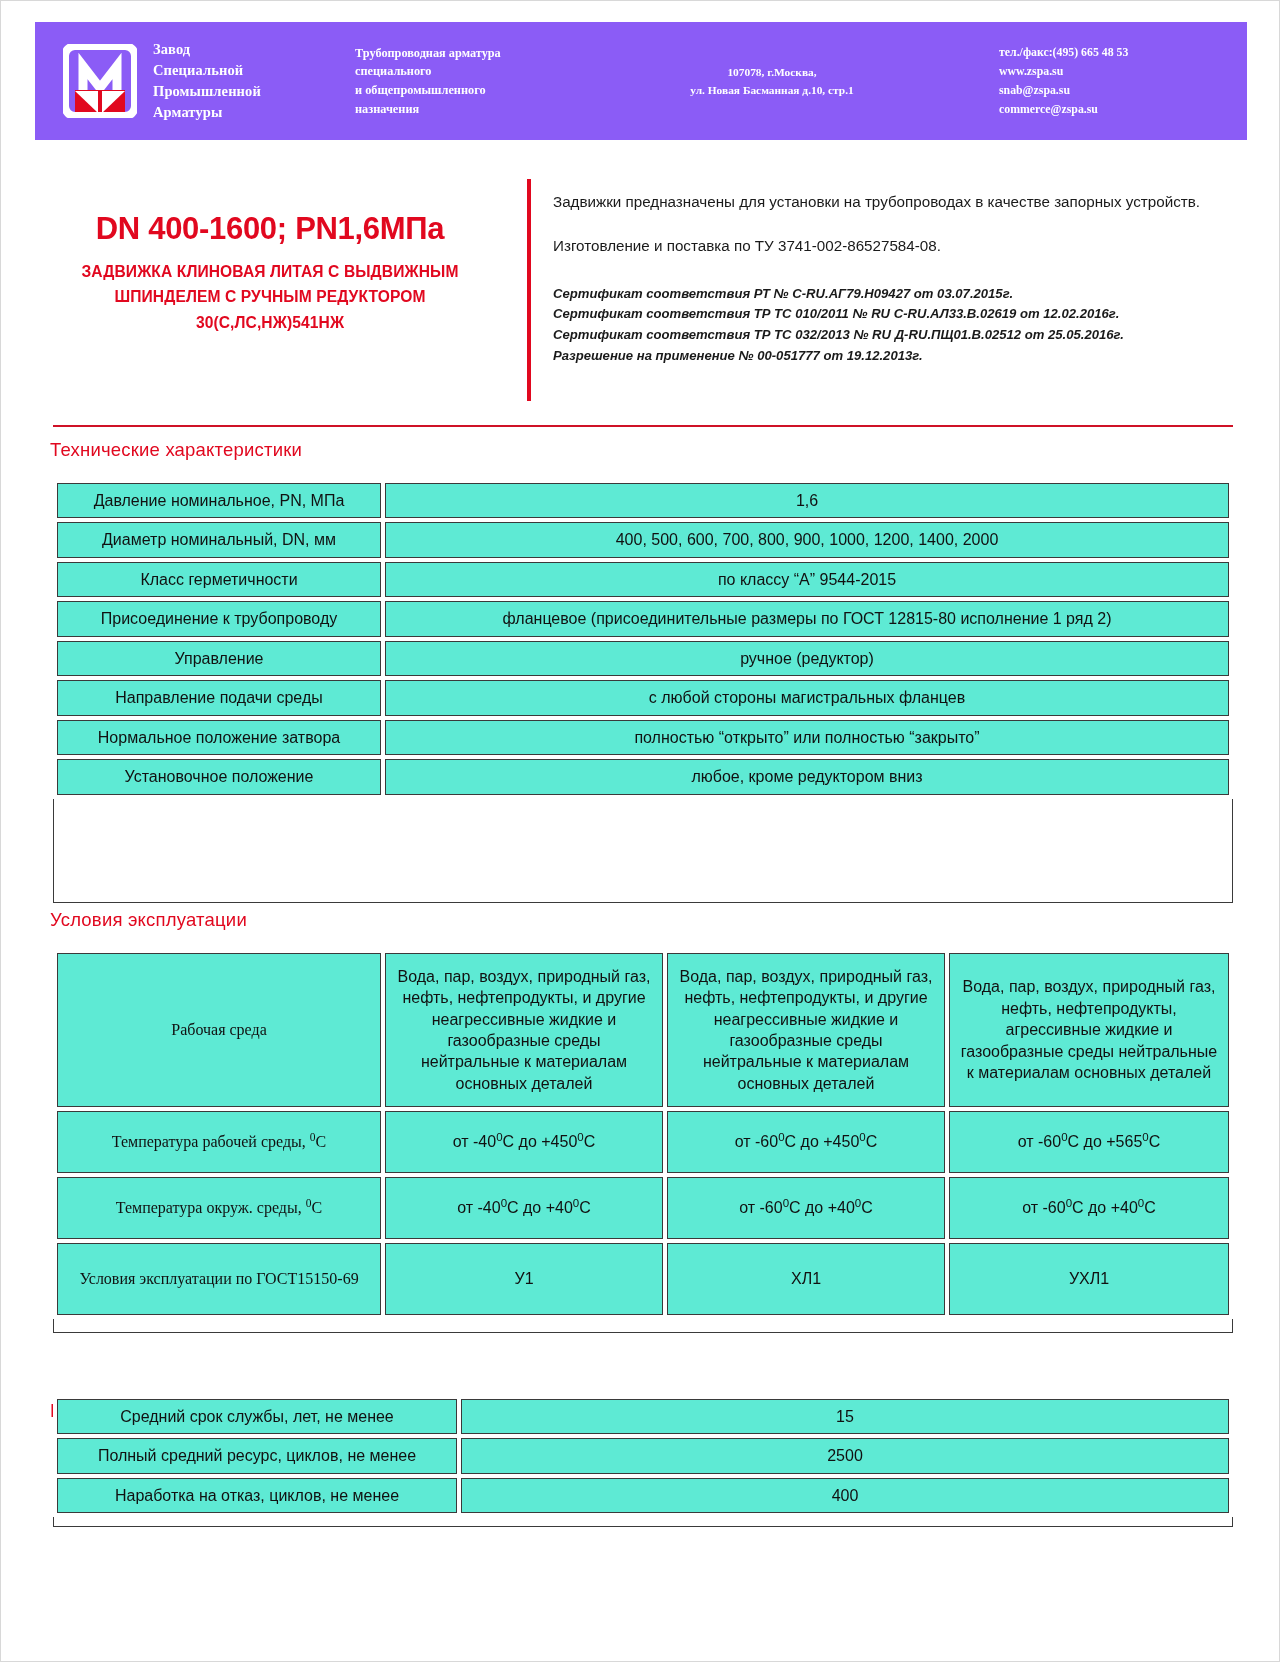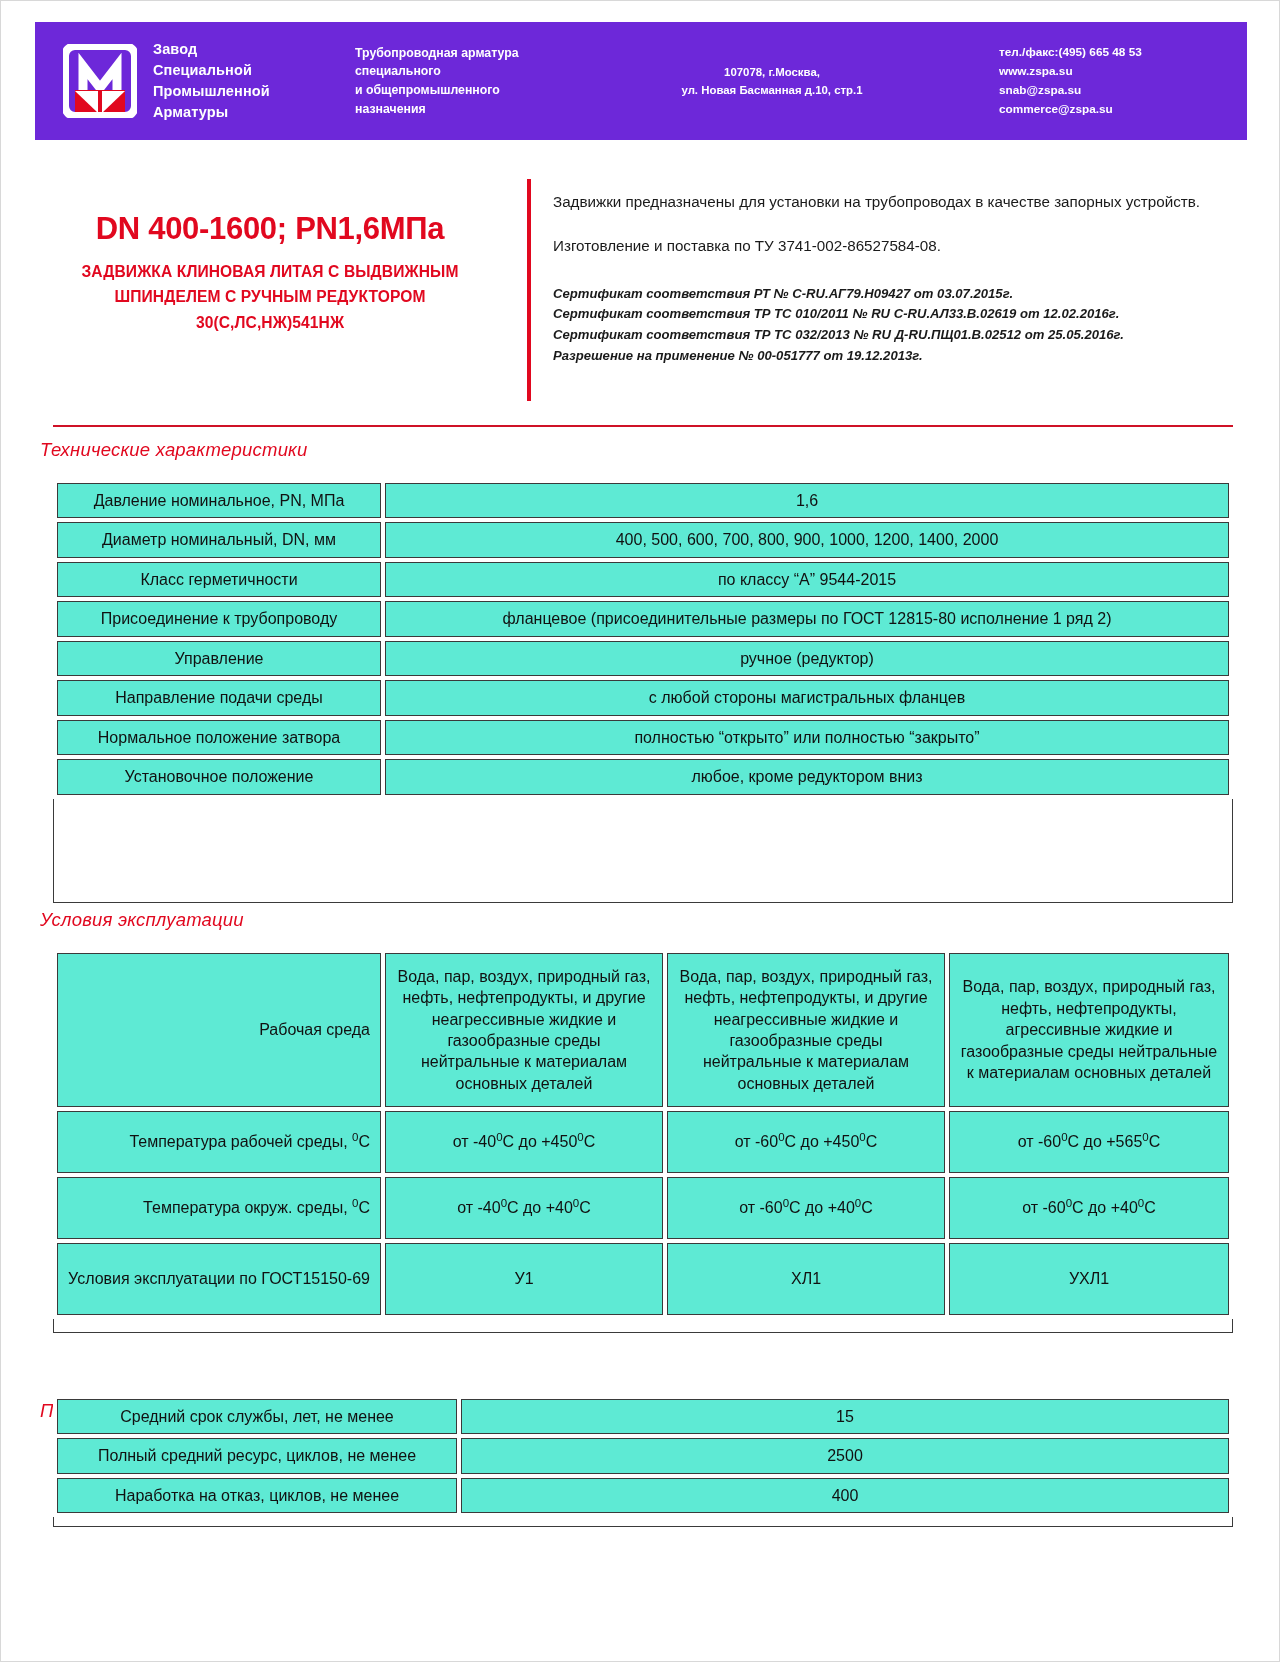--- a/index.html
+++ b/index.html
@@ -26,23 +26,24 @@
     background: #fff;
   }
 
   
   .header {
     position: absolute;
     left: 34px;
     top: 21px;
     width: 1212px;
     height: 118px;
-    background: #6d28d9;
+    background: #8b5cf6;
     display: flex;
     align-items: stretch;
+    font-family: Liberation Serif, serif;
   }
   .logo-block {
     display: flex;
     align-items: center;
     padding-left: 28px;
     width: 310px;
     box-sizing: border-box;
   }
   .logo-mark {
     width: 74px;
@@ -158,26 +159,25 @@
 
   
   .section-rule {
     position: absolute;
     left: 52px;
     width: 1180px;
     border-top: 2px solid #cf1126;
   }
   .section-title {
     position: absolute;
-    left: 39px;
+    left: 49px;
     color: #e1081f;
     font-size: 18.5px;
     font-weight: normal;
     letter-spacing: .2px;
-    font-style: italic;
   }
 
   
   table.grid {
     position: absolute;
     border-collapse: separate;
     border-spacing: 4px;
     background: #ffffff;
     table-layout: fixed;
   }
@@ -190,21 +190,21 @@
     vertical-align: middle;
     line-height: 1.34;
   }
   .tbl-outer {
     position: absolute;
     border: 1.5px solid #3a3a3a;
     box-sizing: border-box;
     background: #ffffff;
   }
   td.label-cell  { text-align: center; }
-  td.label-left  { text-align: right; }
+  td.label-left  { text-align: center; font-family: Liberation Serif, serif; }
   td.value-cell  { text-align: center; }
   td.head-cell   { text-align: center; font-weight: bold; font-size: 14.6px; }
   td.small-cell  { font-size: 12.9px; line-height: 1.42; text-align: center; }
 
   sup.deg { font-size: 0.72em; vertical-align: super; line-height: 0; }
 </style>
 </head>
 <body>
 
 <div class="page">

